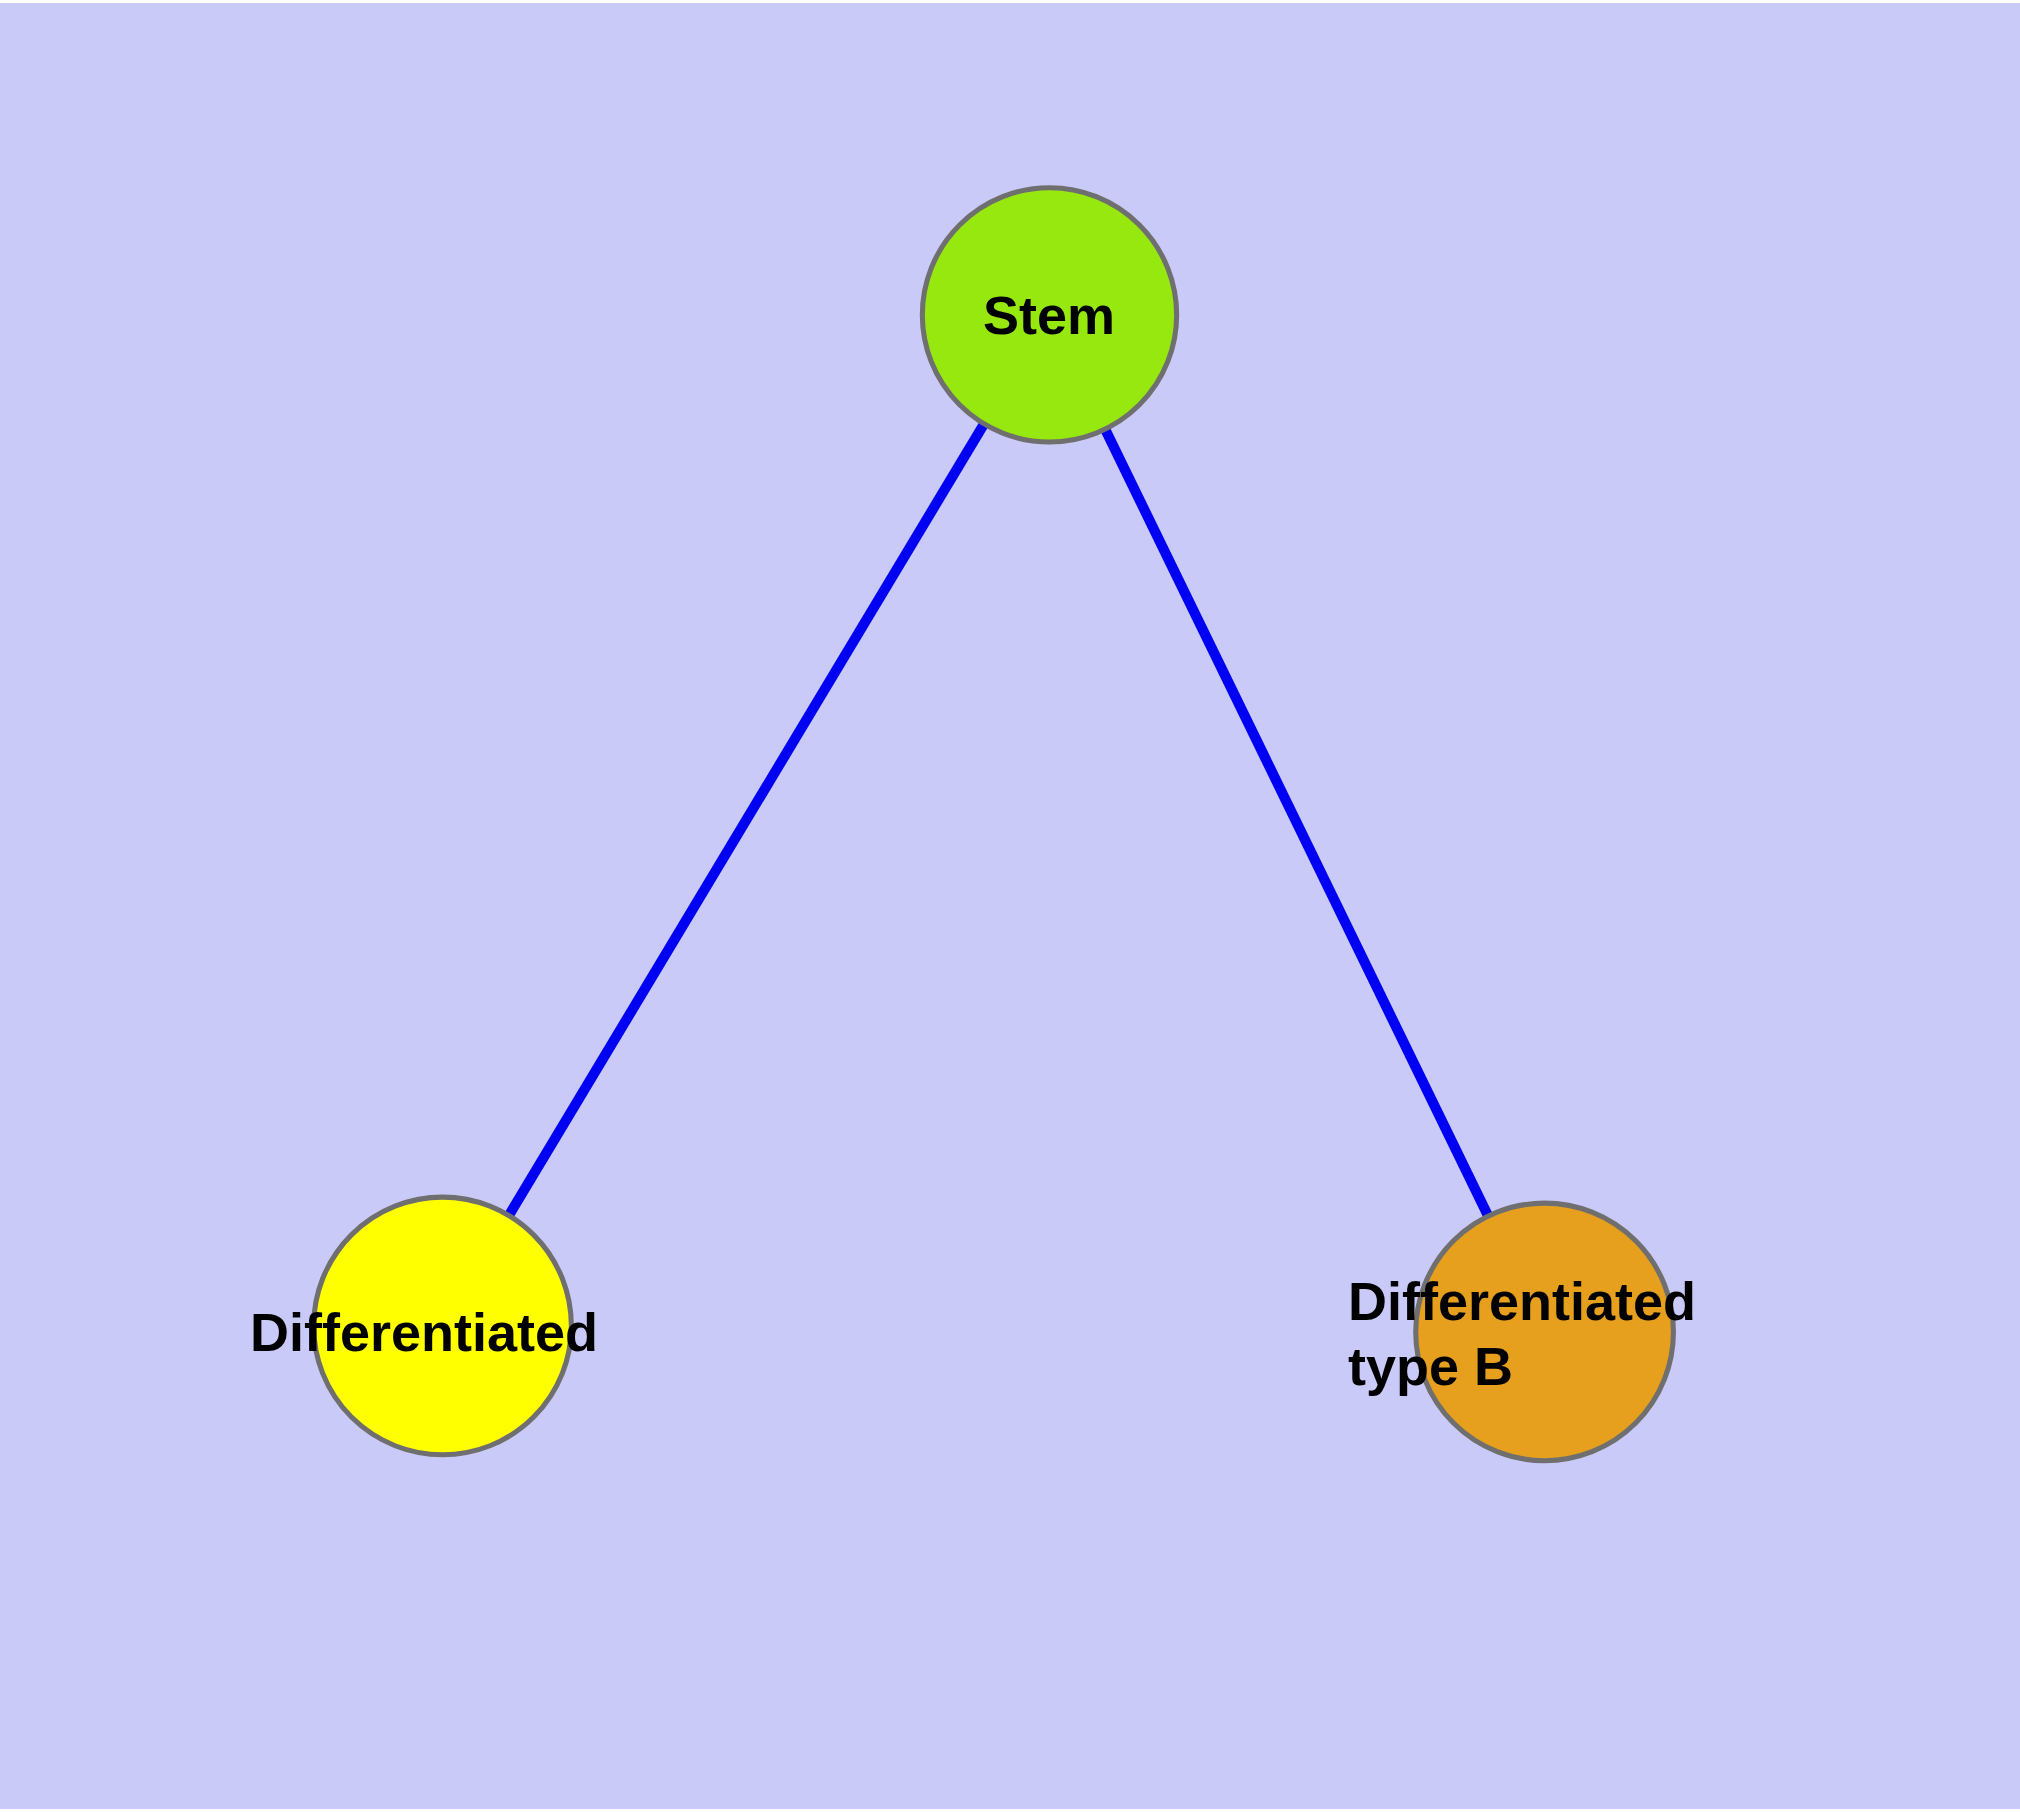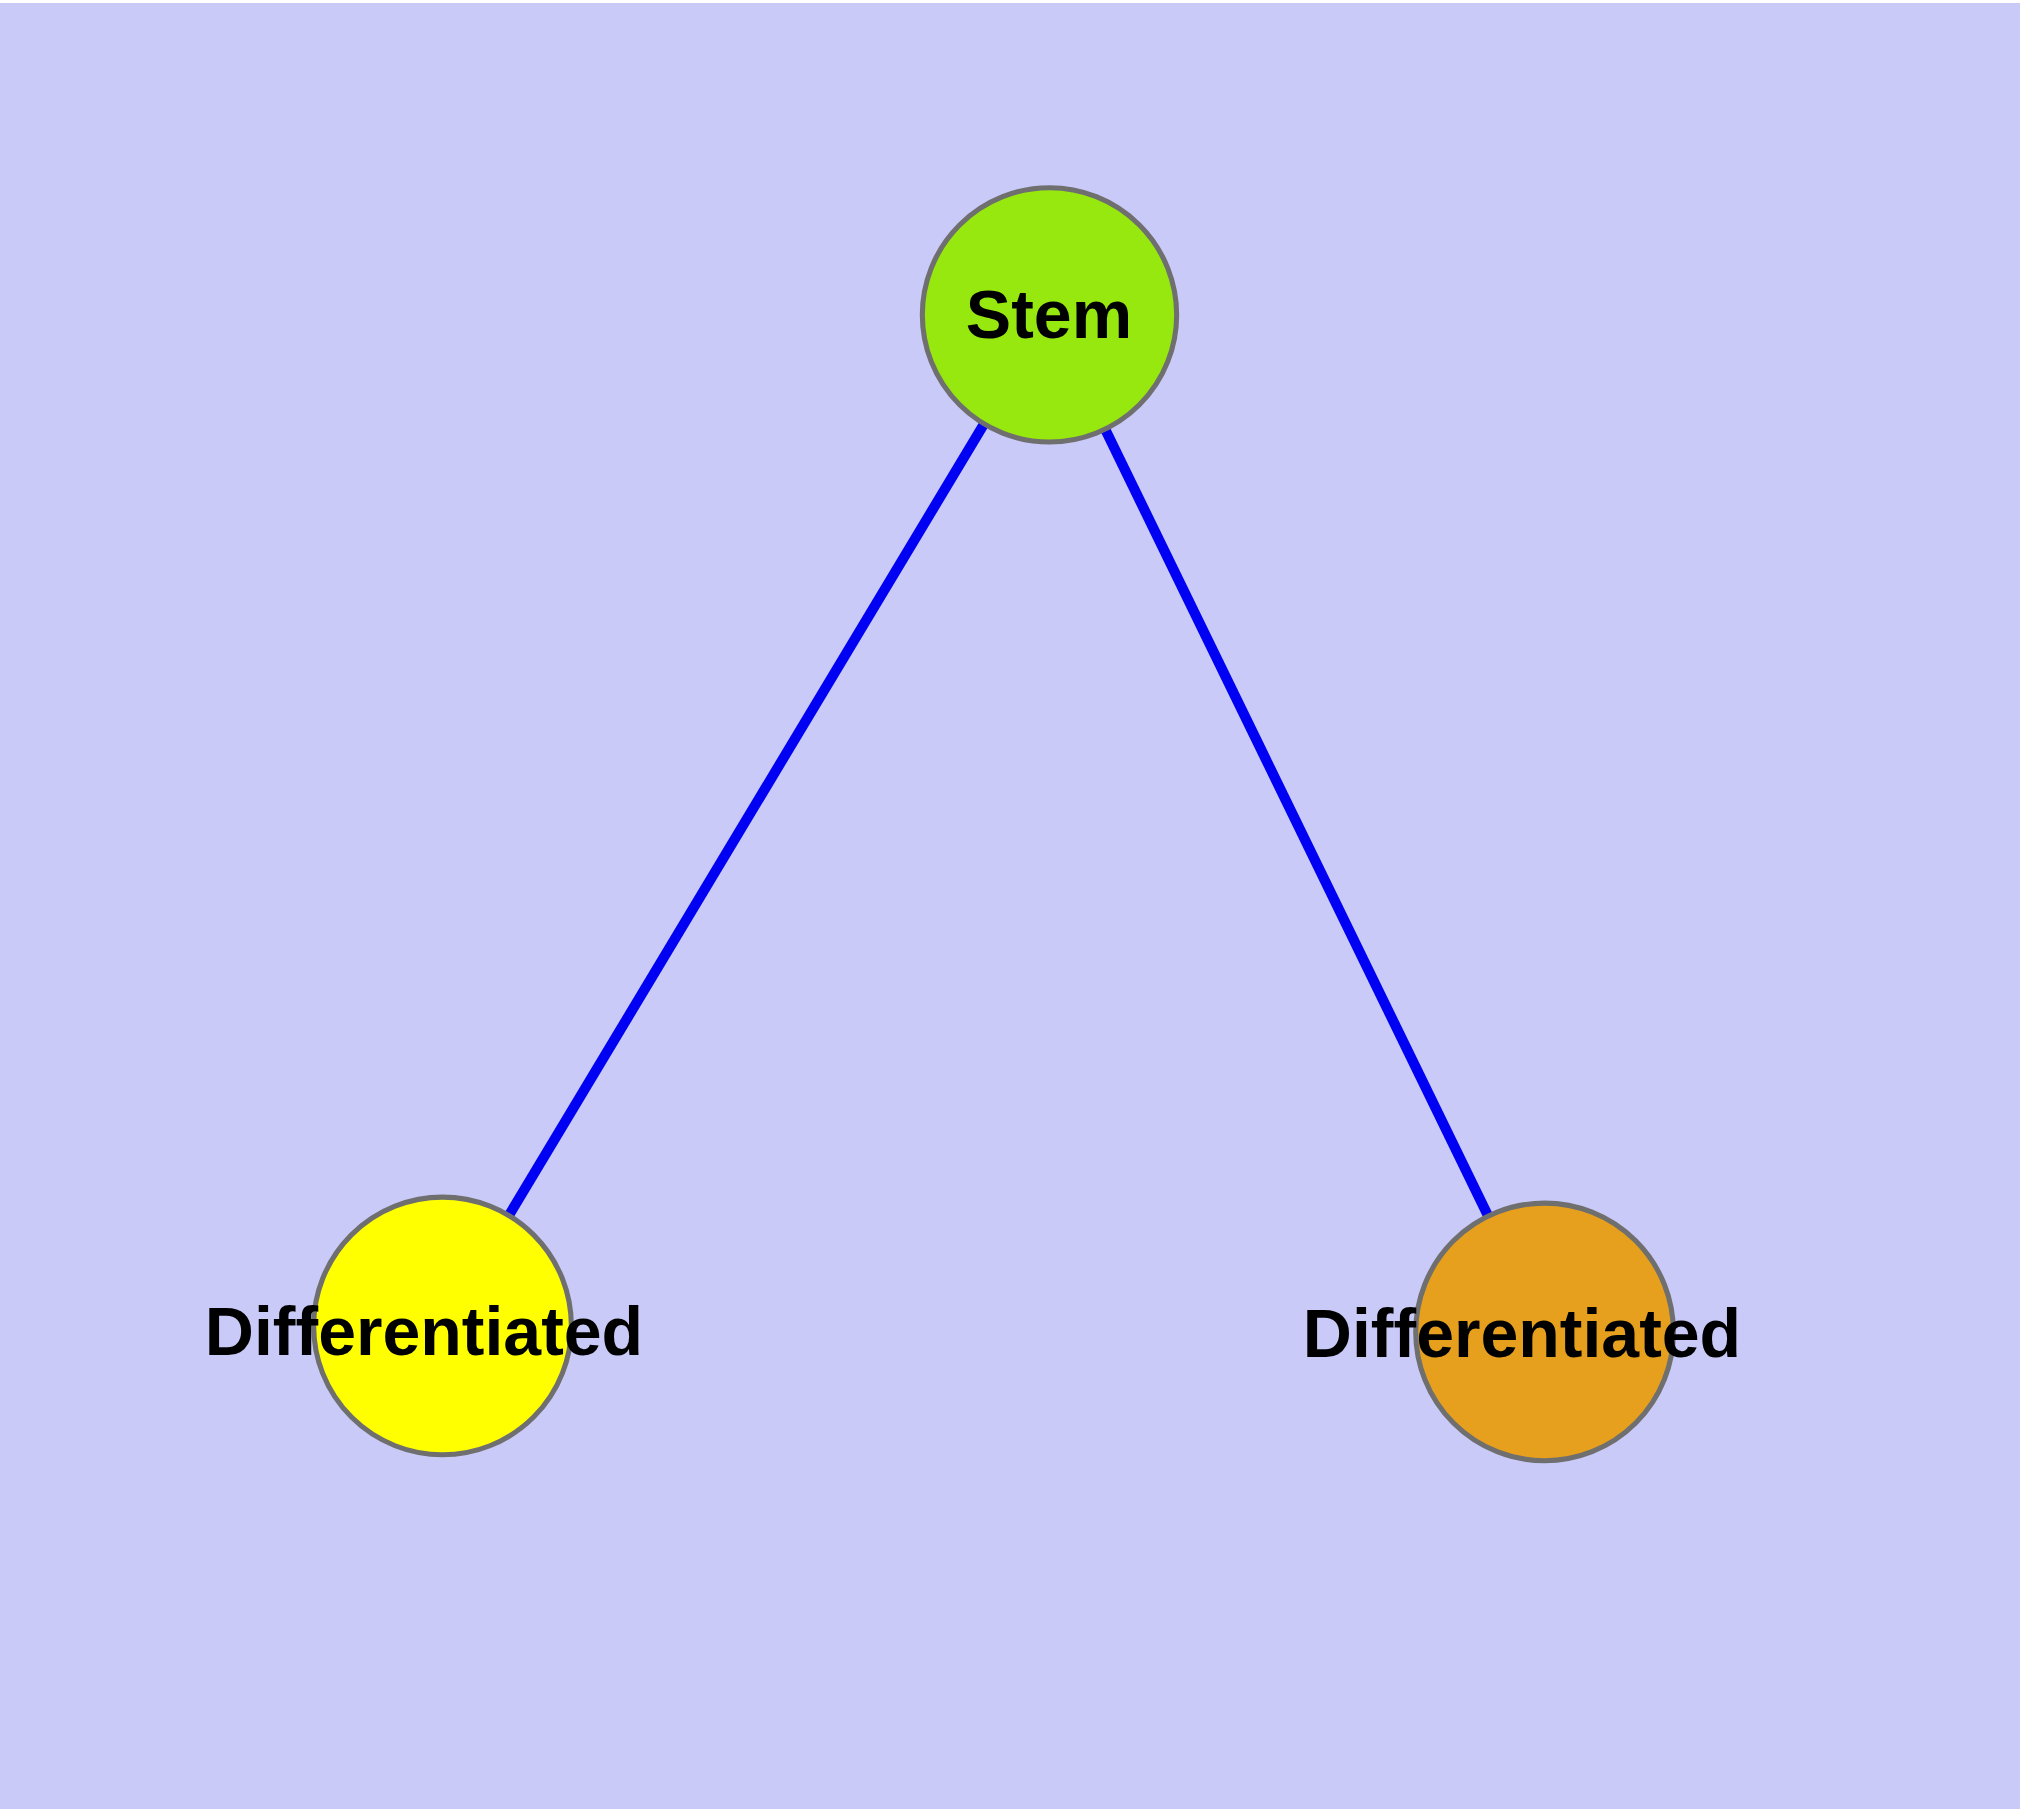--- a/index.html
+++ b/index.html
@@ -26,21 +26,21 @@
     left: 0;
     top: 0;
     width: 100%;
     height: 100%;
   }
   .label {
     position: absolute;
     transform: translate(-50%, -50%);
     font-family: "Liberation Sans", "DejaVu Sans", sans-serif;
     font-weight: bold;
-    font-size: 68px;
+    font-size: 54px;
     line-height: 1.2;
     color: #000000;
     text-align: left;
     white-space: nowrap;
   }
   .label-stem   { left: 1049px; top: 312px; }
   .label-type-a { left: 424px;  top: 1329px; }
   .label-type-b { left: 1522px; top: 1331px; }
 </style>
 </head>
@@ -60,17 +60,18 @@
     </svg>
 
     <div class="label label-stem" style="color: rgb(0, 0, 0);">Stem</div>
 
     <div class="label label-type-a" style="color: rgb(0, 0, 0);">
       <div>Differentiated</div>
     </div>
 
     <div class="label label-type-b" style="color: rgb(0, 0, 0);">
       <div>Differentiated</div>
+      <div>type B</div>
     </div>
 
   </div>
 </div>
 
 
 </body></html>

